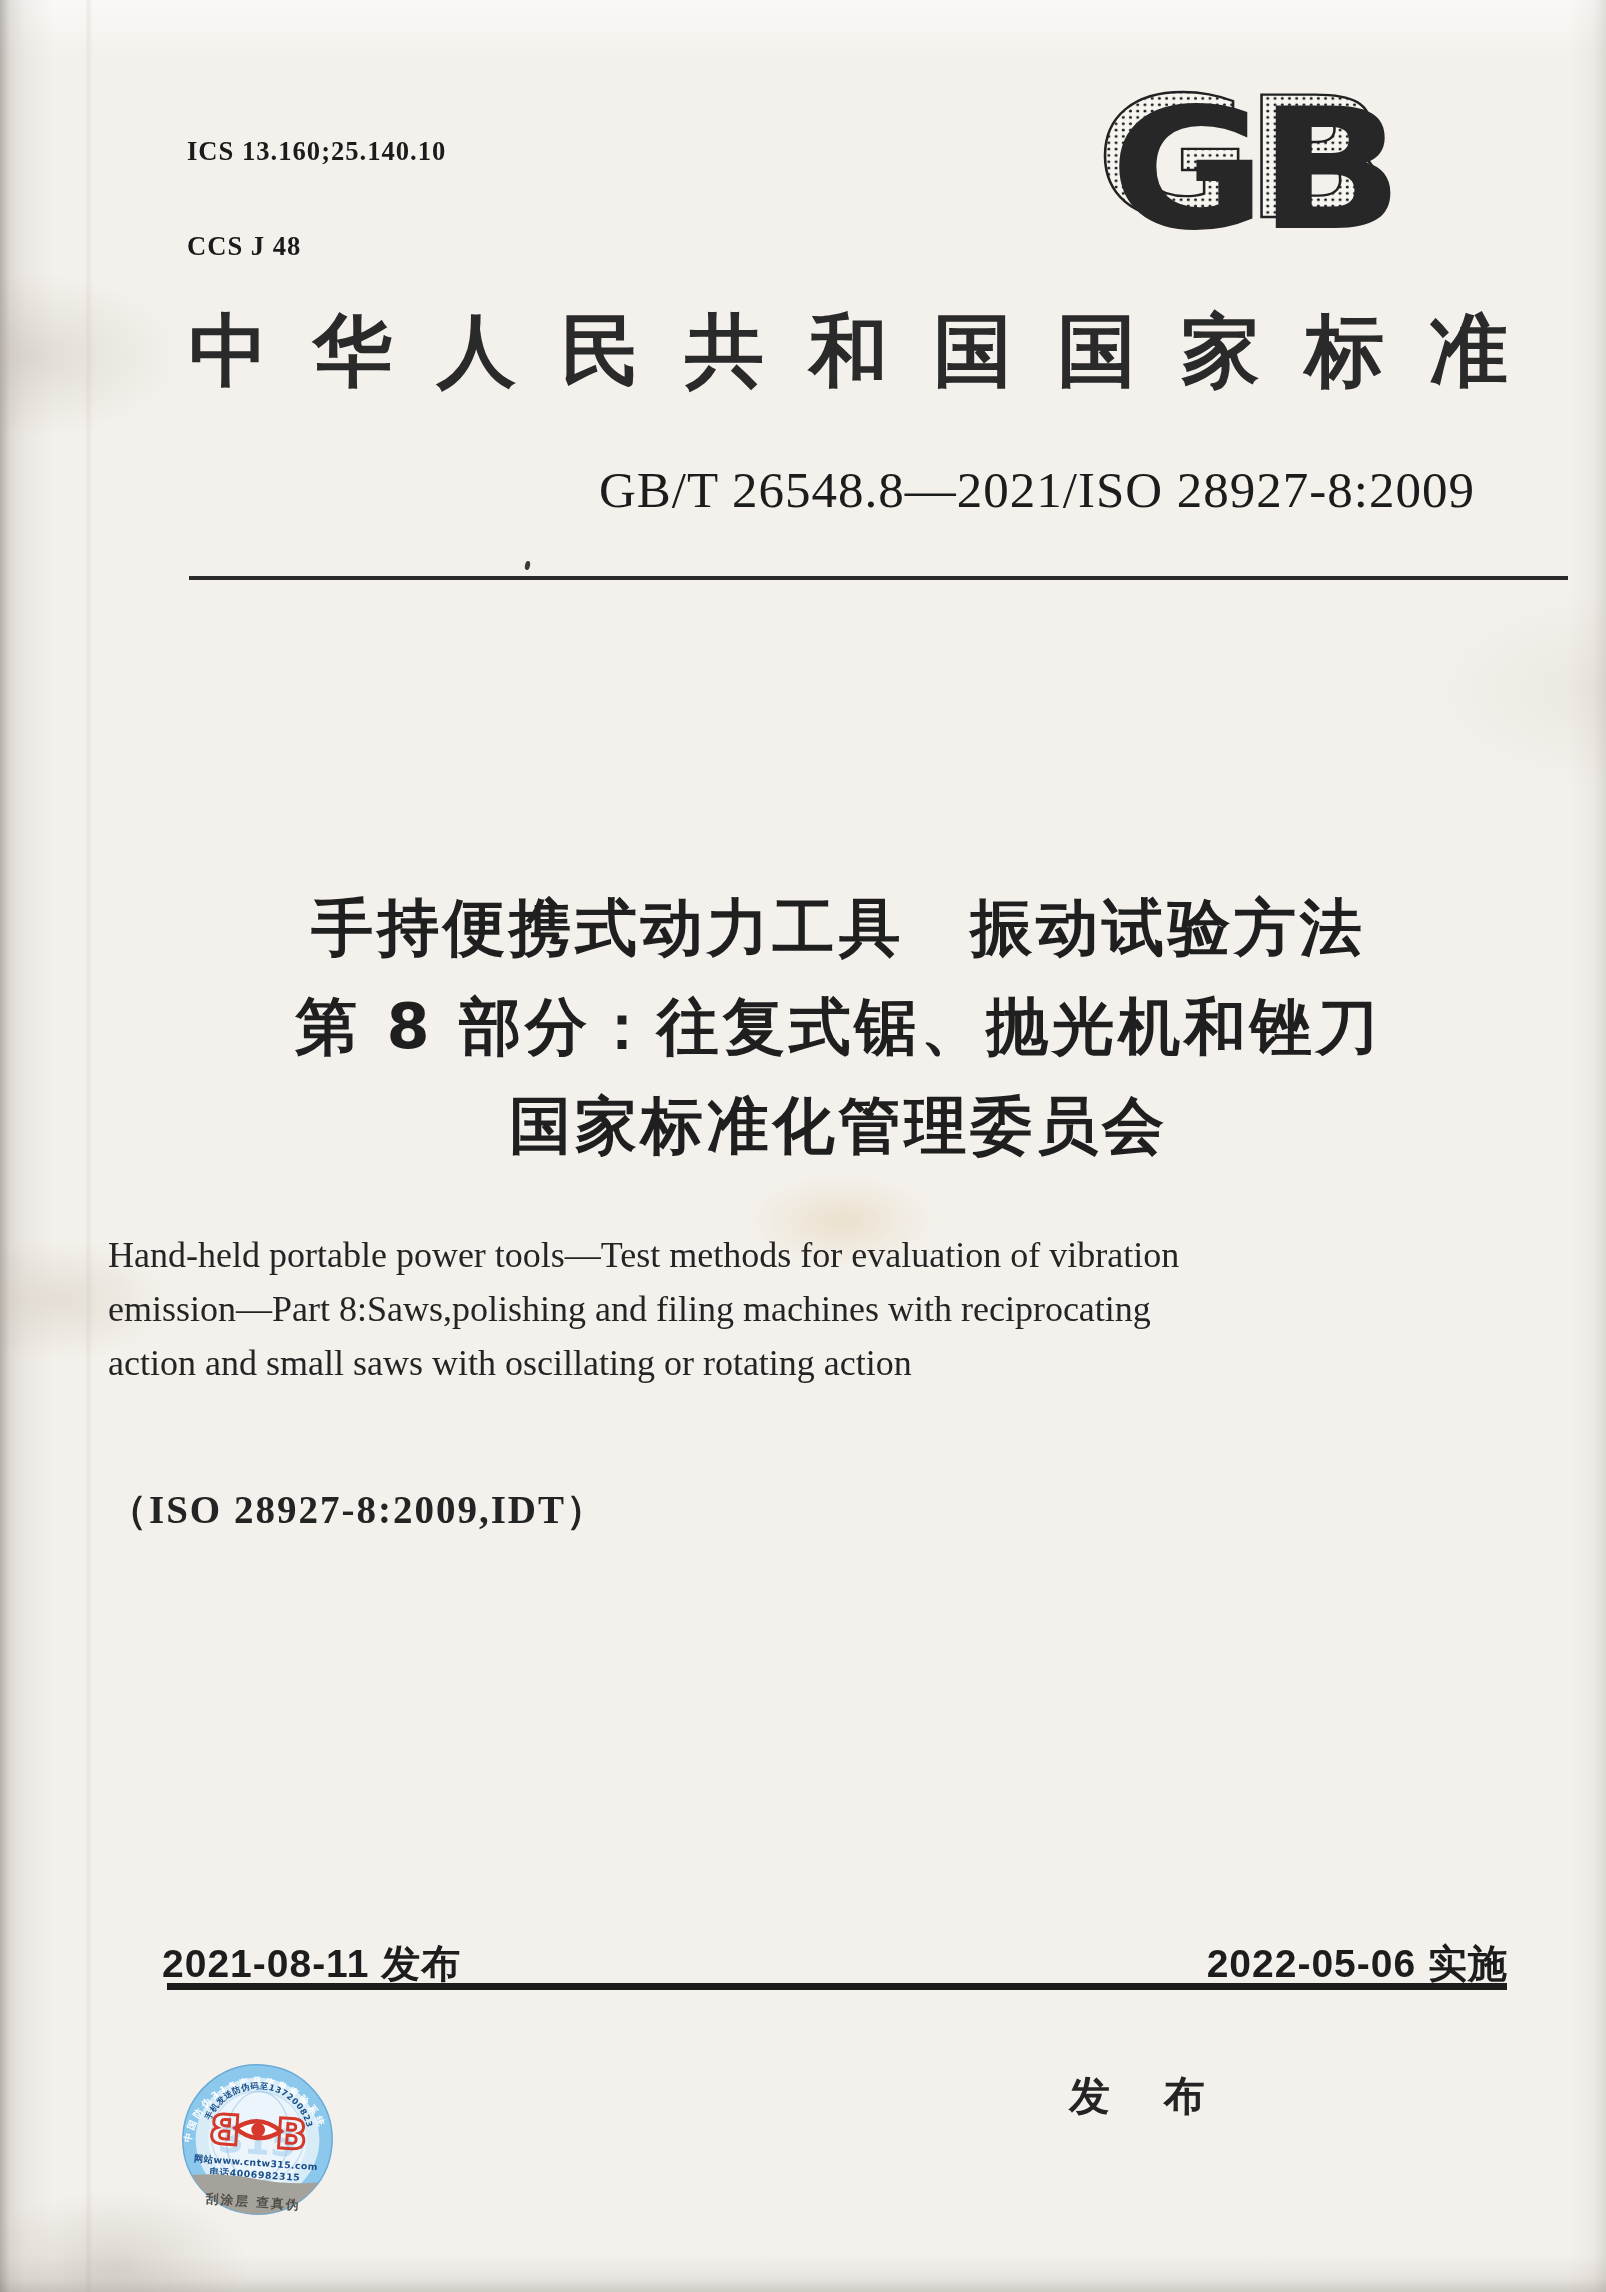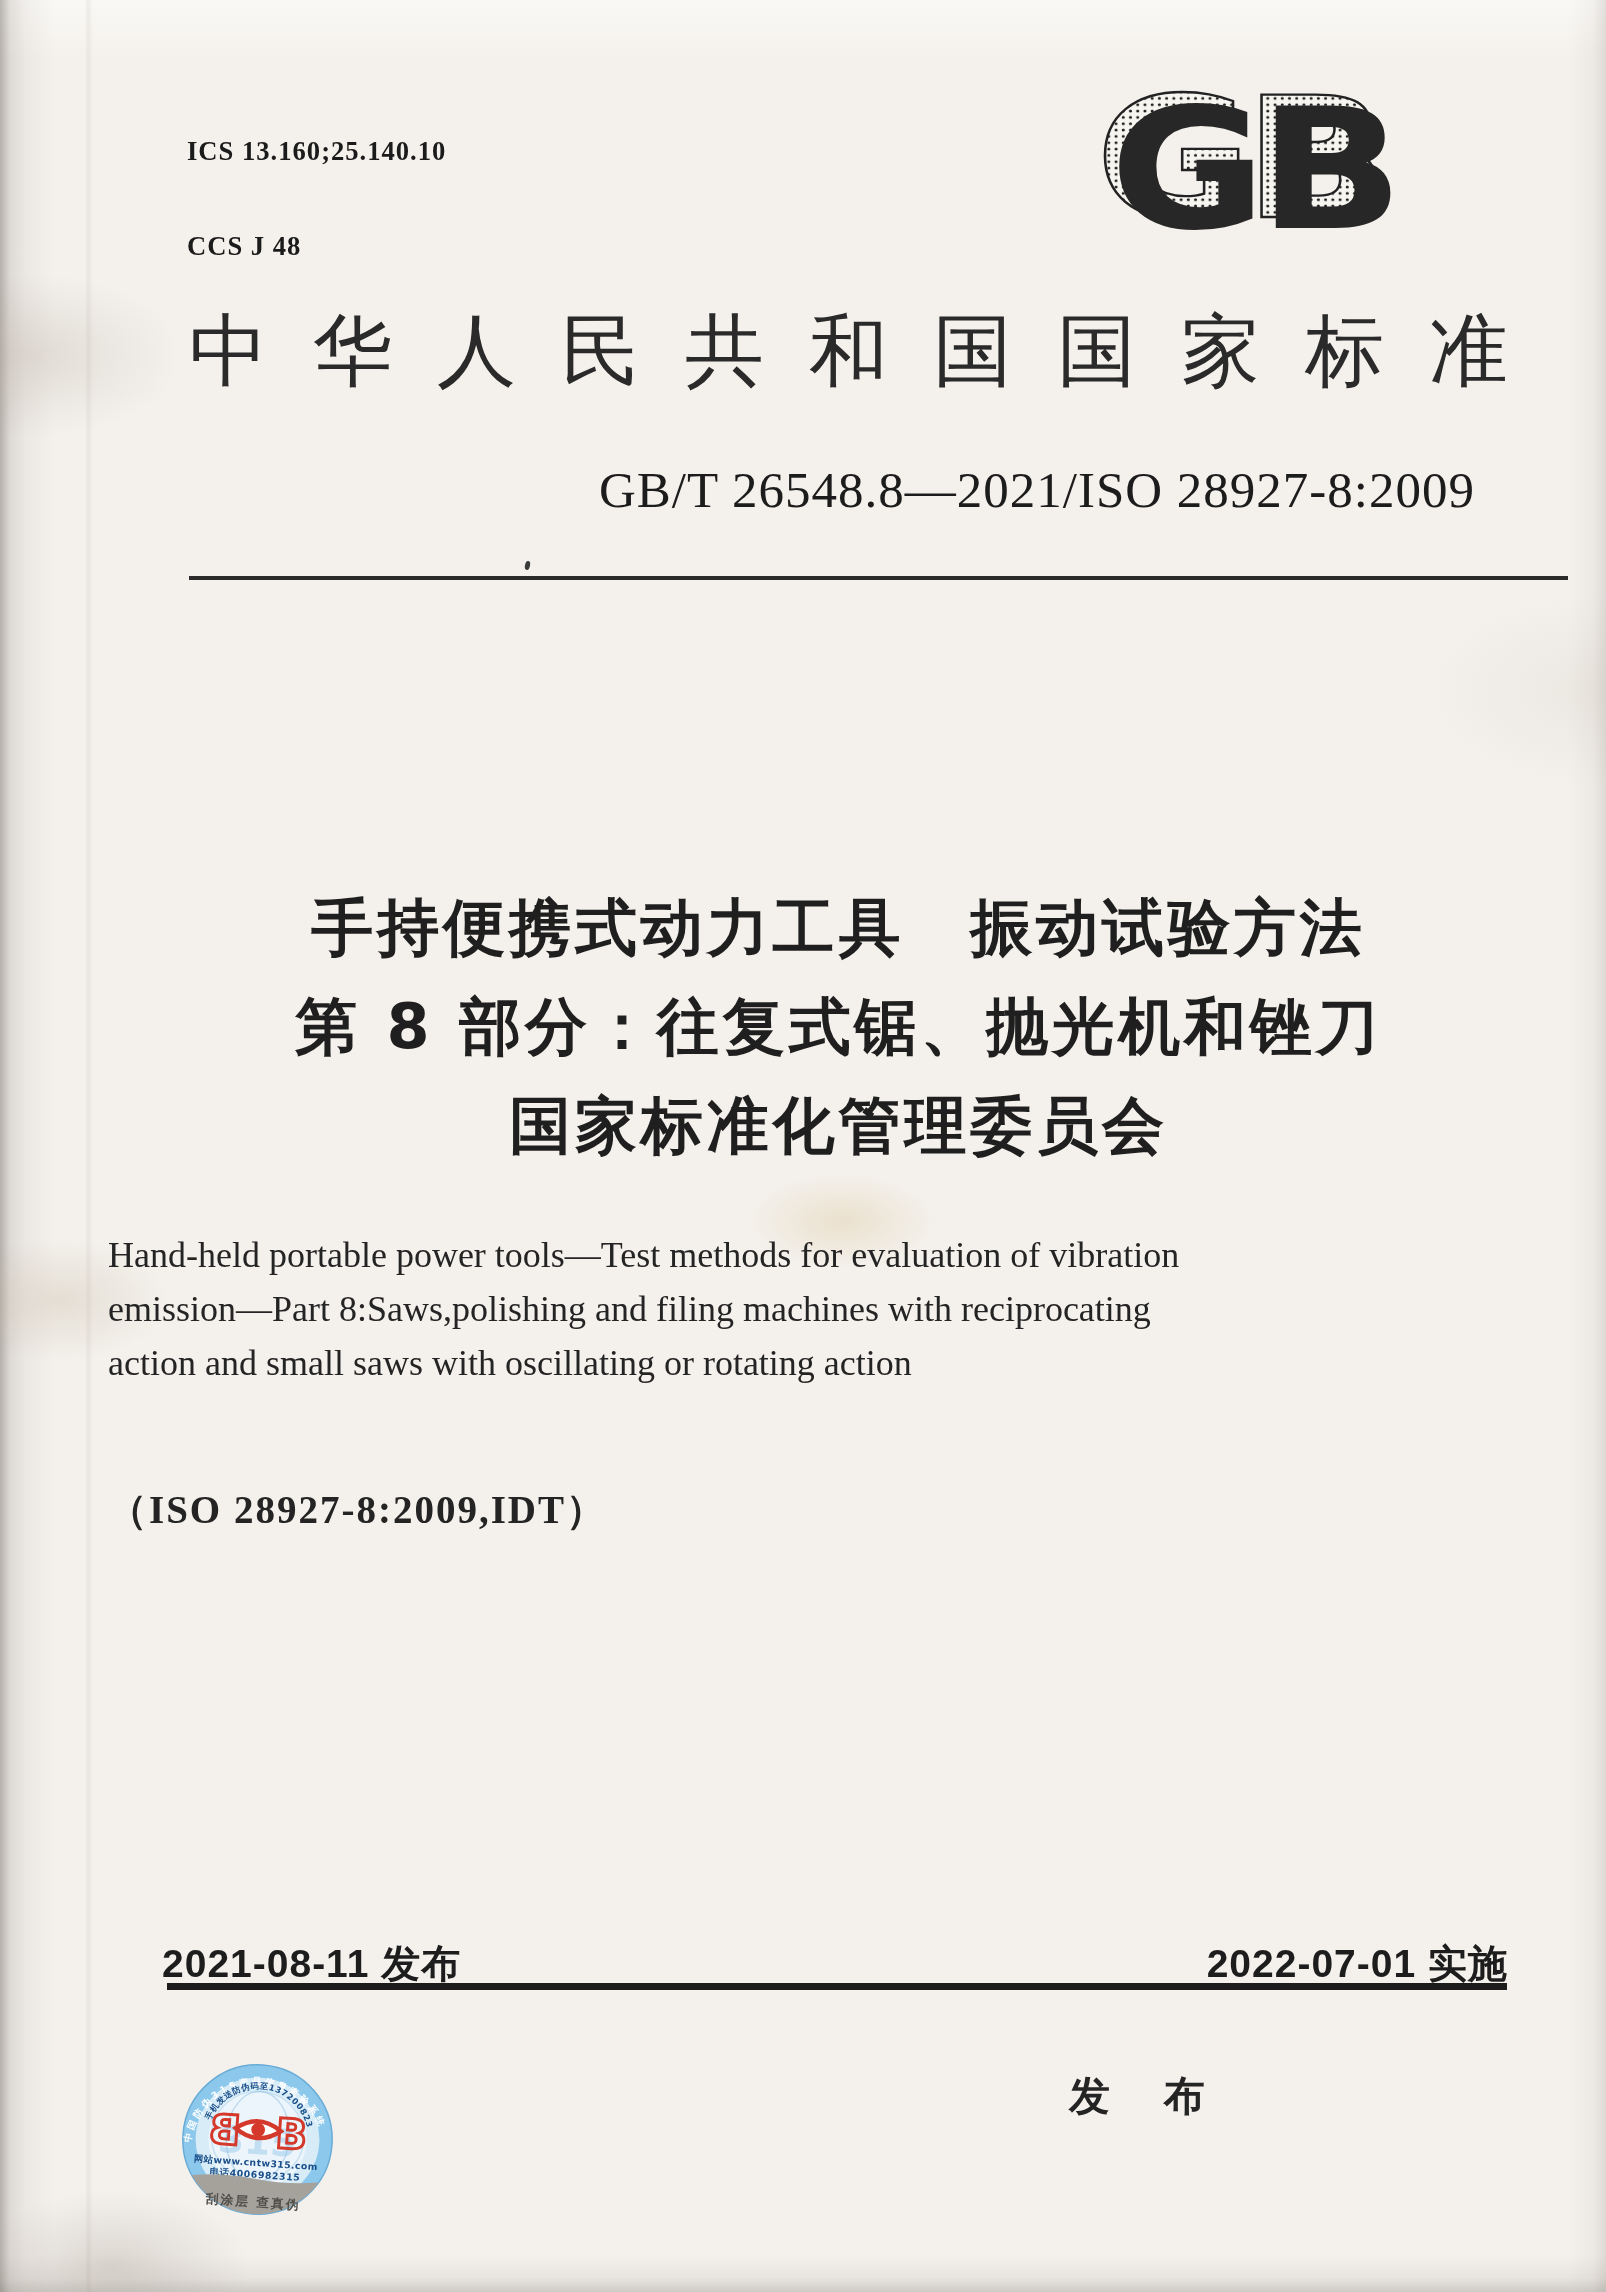--- a/index.html
+++ b/index.html
@@ -28,21 +28,21 @@
   .ics-block{
     left:187px;top:73px;
     font-weight:bold;font-size:26.6px;line-height:31.5px;letter-spacing:1px;
     color:#1b1b1b;white-space:pre;
   }
   
   .gb-logo{left:1091px;top:83px;width:325px;height:175px;}
   
   .nat-title{
     left:189px;top:307px;width:1399px;
-    font-size:79px;line-height:89px;font-weight:normal;color:#2a2a2a;
+    font-size:79px;line-height:89px;font-weight:bold;color:#2a2a2a;
     letter-spacing:45px;white-space:nowrap;
   }
   
   .std-number{
     top:461px;right:132px;
     font-size:51px;font-weight:normal;letter-spacing:1px;color:#1c1c1c;
     white-space:nowrap;
   }
   .rule-thin{left:189px;top:576px;width:1379px;height:3.9px;background:#2b2b2b;}
   .ink-dot{left:525px;top:561px;width:4.9px;height:8.9px;border-radius:50%;background:#3a3a3a;transform:rotate(12deg);}
@@ -123,21 +123,21 @@
   <div class="abs en-title">
     <div>Hand-held portable power tools—Test methods for evaluation of vibration</div>
     <div>emission—Part 8:Saws,polishing and filing machines with reciprocating</div>
     <div>action and small saws with oscillating or rotating action</div>
   </div>
 
   <div class="abs iso-ref">（ISO 28927-8:2009,IDT）</div>
 
   <div class="abs dates-row">
     <span>2021-08-11 发布</span>
-    <span>2022-07-01 实施</span>
+    <span>2022-05-06 实施</span>
   </div>
   <div class="abs rule-thick"></div>
 
   <div class="abs issuers">
   </div>
   <div class="abs release-label">发 布</div>
 
   <svg class="abs seal" viewBox="0 0 170 170">
     <defs>
       <clipPath id="sealClip">

